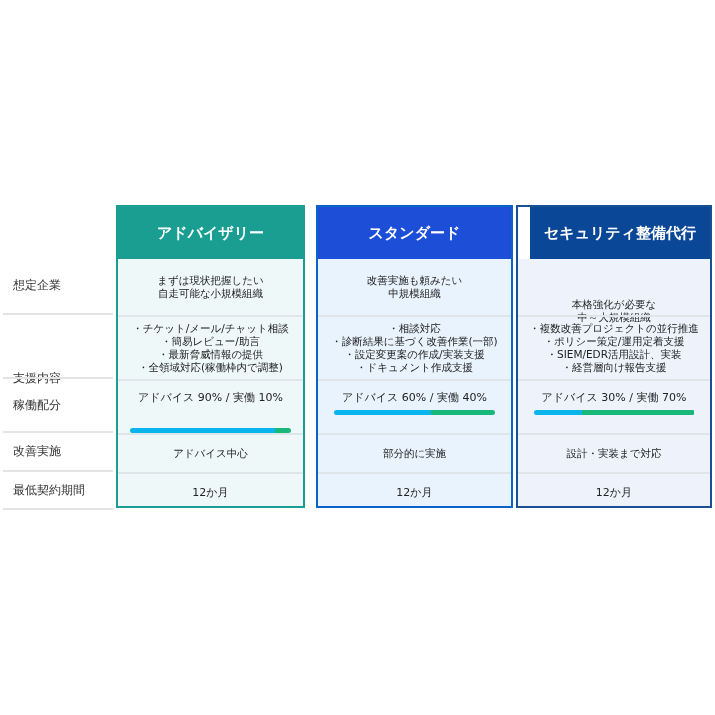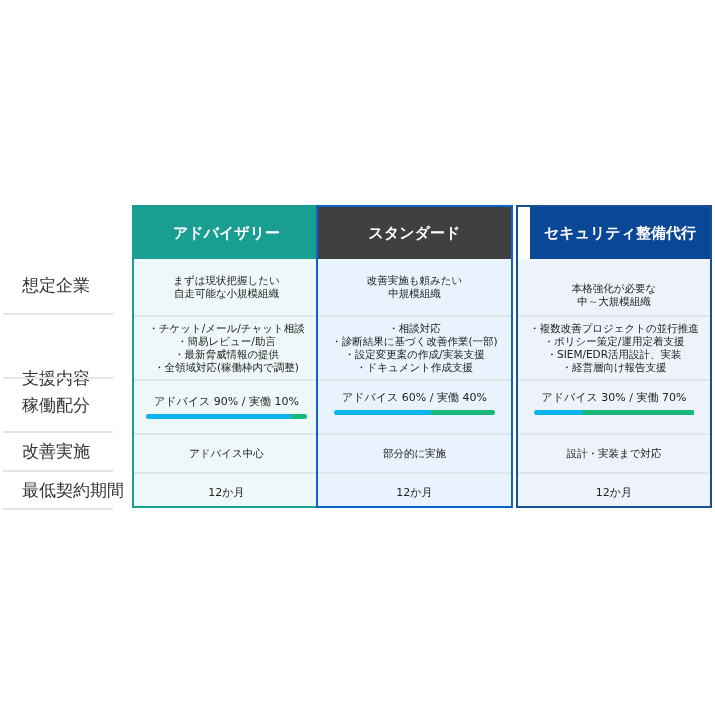--- a/index.html
+++ b/index.html
@@ -1,19 +1,19 @@
 <!DOCTYPE html>
 <html><head>
 <meta charset="utf-8">
 <style>
   html, body { margin:0; padding:0; background:#ffffff; }
   body { width:715px; height:715px; position:relative; overflow:hidden;
          font-family:"DejaVu Sans","Liberation Sans",sans-serif; color:#333; }
-  .row-label { position:absolute; left:16px; width:113px; display:flex; align-items:center;
-               font-size:17px; color:#333; padding-left:6px; box-sizing:border-box; }
+  .row-label { position:absolute; left:0; width:113px; display:flex; align-items:center;
+               font-size:12px; color:#333; padding-left:13px; box-sizing:border-box; }
   .divider { position:absolute; left:3px; width:110px; height:2px; background:#e4e4e4; }
   .card { position:absolute; top:205px; height:303px; box-sizing:border-box; }
   .card .head { height:52px; display:flex; align-items:center; justify-content:center;
                 color:#fff; font-size:15px; font-weight:bold; }
   .card .body { position:absolute; left:0; right:0; top:52px; bottom:0; }
   .cell { position:absolute; left:0; right:0; display:flex; flex-direction:column;
           align-items:center; justify-content:center; text-align:center;
           font-size:10.5px; line-height:13px; color:#222; }
   .cell-sep { position:absolute; left:0; right:0; height:2px; background:#dfe6ea; }
   .bar { width:161px; height:5px; border-radius:3px; display:flex; overflow:hidden; margin-top:6px; }
@@ -31,50 +31,50 @@
   <div class="row-label" style="top:315px;height:62px;margin-top:32px;">支援内容</div>
   <div class="divider" style="top:377px;"></div>
   <div class="row-label" style="top:379px;height:52px;">稼働配分</div>
   <div class="divider" style="top:431px;"></div>
   <div class="row-label" style="top:433px;height:37px;">改善実施</div>
   <div class="divider" style="top:470px;"></div>
   <div class="row-label" style="top:472px;height:37px;">最低契約期間</div>
   <div class="divider" style="top:508px;"></div>
 </div>
 
-<div class="card" style="left: 132px; width: 189px; border: 2px solid rgb(26, 158, 146);">
+<div class="card" style="left: 116px; width: 189px; border: 2px solid rgb(26, 158, 146);">
   <div class="head" style="background: rgb(26, 158, 146);">アドバイザリー</div>
   <div class="body" style="background: rgb(238, 248, 248);">
     <div class="cell" style="top:0;height:56px;">
         <span>まずは現状把握したい</span>
         <span>自走可能な小規模組織</span>
       </div>
     <div class="cell-sep" style="top:56px;"></div>
     <div class="cell" style="top:58px;height:62px;">
         <span>・チケット/メール/チャット相談</span>
         <span>・簡易レビュー/助言</span>
         <span>・最新脅威情報の提供</span>
         <span>・全領域対応(稼働枠内で調整)</span>
       </div>
     <div class="cell-sep" style="top:120px;"></div>
-    <div class="cell" style="top:122px;height:52px;justify-content:center;box-sizing:border-box;border-radius:11px;">
+    <div class="cell" style="top:122px;height:52px;justify-content:space-between;padding-top:10px;box-sizing:border-box;border-radius:11px;">
       <span class="alloc-text">アドバイス 90% / 実働 10%</span>
       <div class="bar">
         <div class="a" style="width: 90%; background: rgb(10, 180, 236);"></div>
         <div class="b" style="width: 10%; background: rgb(24, 184, 122);"></div>
       </div>
     </div>
     <div class="cell-sep" style="top:174px;"></div>
     <div class="cell" style="top:176px;height:37px;">アドバイス中心</div>
     <div class="cell-sep" style="top:213px;"></div>
     <div class="cell big" style="top:215px;height:36px;">12か月</div>
   </div>
 </div>
 <div class="card" style="left: 316px; width: 197px; border: 2px solid rgb(11, 99, 200);">
-  <div class="head" style="background: #404040;">スタンダード</div>
+  <div class="head" style="background: #1d4ed8;">スタンダード</div>
   <div class="body" style="background: rgb(233, 243, 253);">
     <div class="cell" style="top:0;height:56px;">
         <span>改善実施も頼みたい</span>
         <span>中規模組織</span>
       </div>
     <div class="cell-sep" style="top:56px;"></div>
     <div class="cell" style="top:58px;height:62px;">
         <span>・相談対応</span>
         <span>・診断結果に基づく改善作業(一部)</span>
         <span>・設定変更案の作成/実装支援</span>
@@ -90,21 +90,21 @@
     </div>
     <div class="cell-sep" style="top:174px;"></div>
     <div class="cell" style="top:176px;height:37px;">部分的に実施</div>
     <div class="cell-sep" style="top:213px;"></div>
     <div class="cell big" style="top:215px;height:36px;">12か月</div>
   </div>
 </div>
 <div class="card" style="left: 516px; width: 196px; border: 2px solid rgb(24, 79, 149); padding-left: 12px;">
   <div class="head" style="background: rgb(10, 71, 150);">セキュリティ整備代行</div>
   <div class="body" style="background: rgb(237, 242, 251);">
-    <div class="cell" style="top:0;height:72px;align-items:center;">
+    <div class="cell" style="top:16px;height:72px;align-items:center;">
         <span>本格強化が必要な</span>
         <span>中～大規模組織</span>
       </div>
     <div class="cell-sep" style="top:56px;"></div>
     <div class="cell" style="top:58px;height:62px;">
         <span>・複数改善プロジェクトの並行推進</span>
         <span>・ポリシー策定/運用定着支援</span>
         <span>・SIEM/EDR活用設計、実装</span>
         <span>・経営層向け報告支援</span>
       </div>

